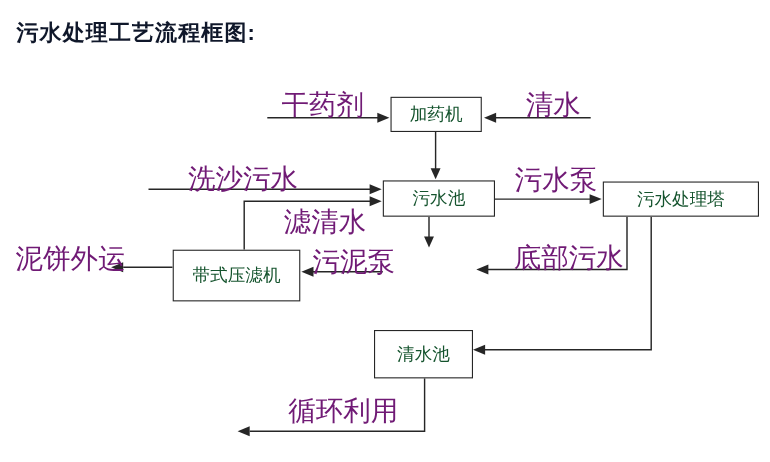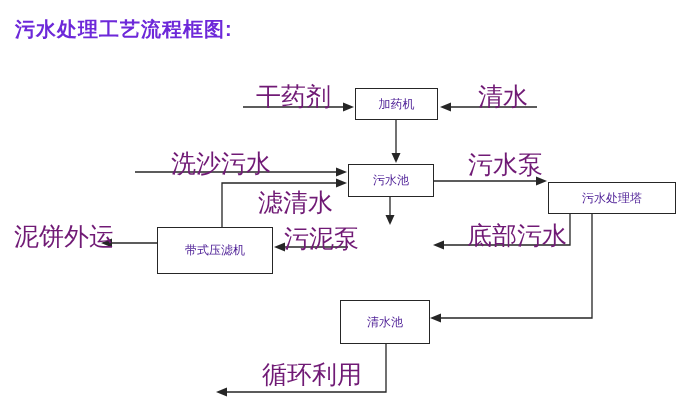--- a/index.html
+++ b/index.html
@@ -2,29 +2,29 @@
 <html><head>
 <meta charset="utf-8">
 <style>
   html,body{margin:0;padding:0;background:#ffffff;}
   .canvas{
     position:relative;width:700px;height:420px;background:#ffffff;overflow:hidden;
     font-family:"Liberation Sans","DejaVu Sans",sans-serif;color:#111111;
   }
   .title{
     position:absolute;left:15px;top:16px;font-size:20px;font-weight:bold;
-    letter-spacing:1px;color:#6d28d9;white-space:nowrap;
+    letter-spacing:1px;color:#0f172a;white-space:nowrap;
   }
   .wires{position:absolute;left:0;top:0;}
   .wires path{fill:none;stroke:#262626;stroke-width:1.3;}
   .wires polygon{fill:#262626;stroke:none;}
   .node{
     position:absolute;border:1.4px solid #262626;background:#ffffff;
     display:flex;align-items:center;justify-content:center;
-    font-size:12px;color:#4c1d95;white-space:nowrap;box-sizing:border-box;
+    font-size:16px;color:#14532d;white-space:nowrap;box-sizing:border-box;
   }
   .lbl{
     position:absolute;font-size:25px;color:#701a75;white-space:nowrap;line-height:1;
   }
 </style>
 </head>
 <body>
 
 <div class="canvas">
 
@@ -87,22 +87,22 @@
         <polygon points="430,318 441,313.5 441,322.5"></polygon>
     </g>
 
     <g>
       <path d="M386 332 V392 H227"></path>
         <polygon points="216,392 227,387.5 227,396.5"></polygon>
     </g>
   </svg>
 
   <div class="node" style="left:355px;top:88px;width:83px;height:32px">加药机</div>
-  <div class="node" style="left:348px;top:164px;width:86px;height:33px">污水池</div>
-  <div class="node" style="left:548px;top:182px;width:128px;height:32px">污水处理塔</div>
+  <div class="node" style="left:348px;top:164px;width:102px;height:33px">污水池</div>
+  <div class="node" style="left:548px;top:165px;width:142px;height:32px">污水处理塔</div>
   <div class="node" style="left:157px;top:227px;width:116px;height:47px">带式压滤机</div>
   <div class="node" style="left:340px;top:300px;width:90px;height:44px">清水池</div>
 
   <div class="lbl" style="left:256px;top:84px">干药剂</div>
   <div class="lbl" style="left:478px;top:84px">清水</div>
   <div class="lbl" style="left:171px;top:151px">洗沙污水</div>
   <div class="lbl" style="left:258px;top:190px">滤清水</div>
   <div class="lbl" style="left:468px;top:152px">污水泵</div>
   <div class="lbl" style="left:467px;top:223px">底部污水</div>
   <div class="lbl" style="left:284px;top:226px">污泥泵</div>

